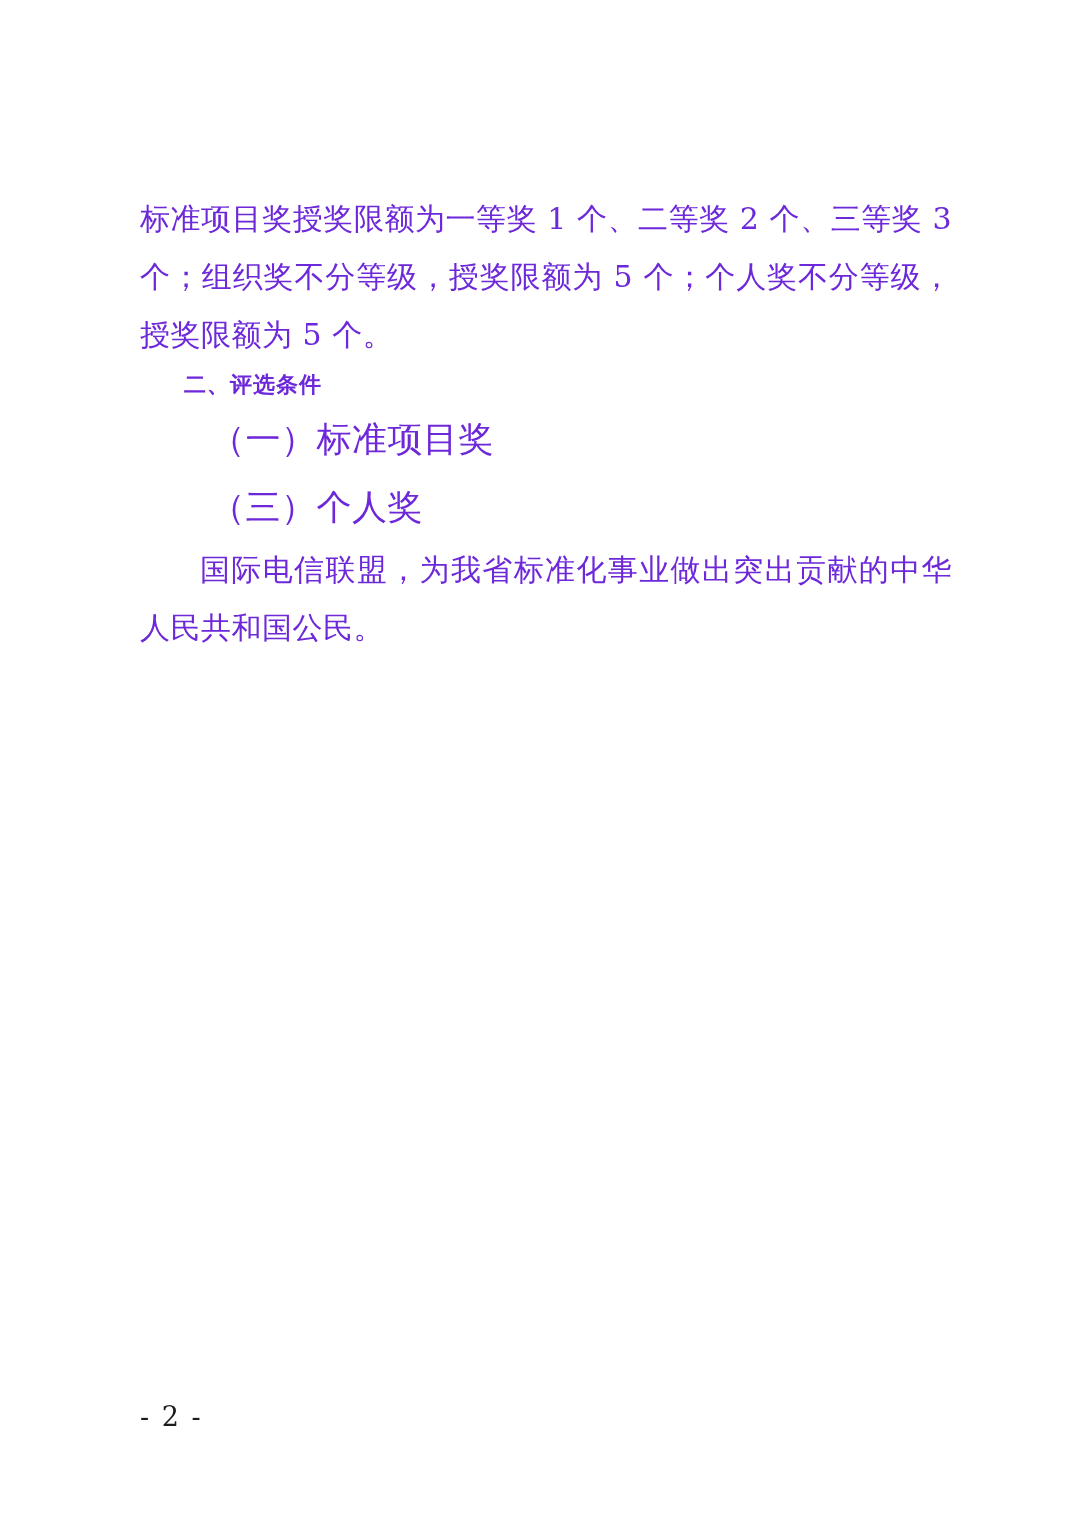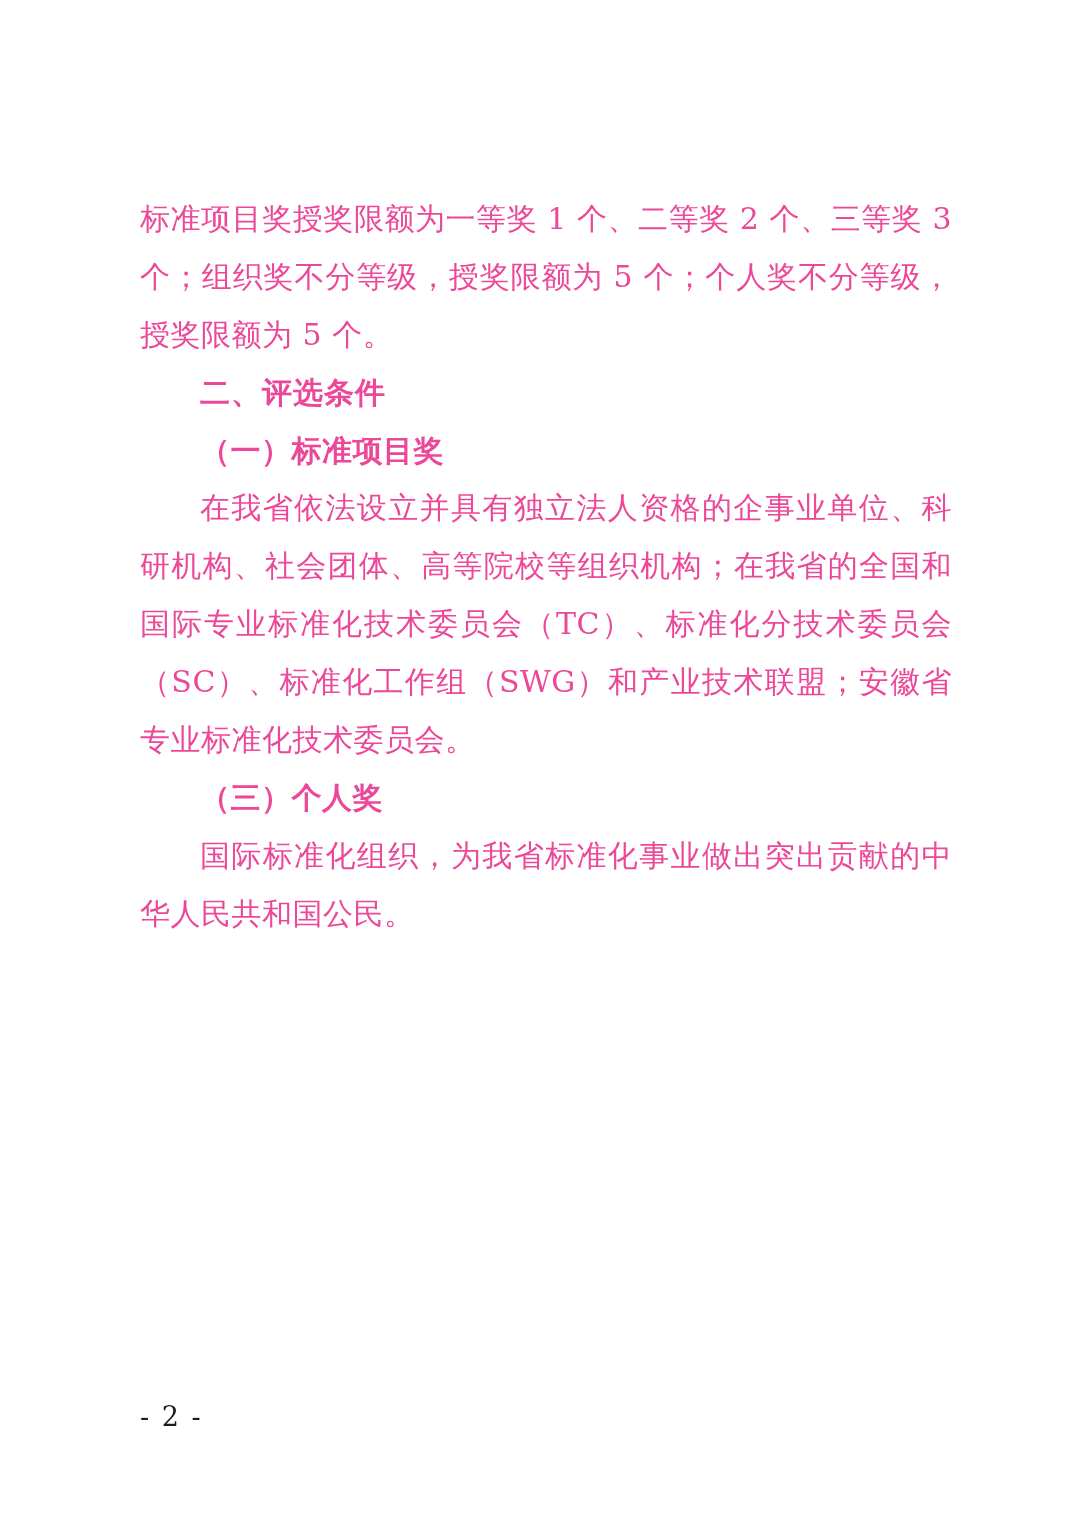--- a/index.html
+++ b/index.html
@@ -20,44 +20,43 @@
     height: 1528px;
     box-sizing: border-box;
     padding: 190px 128px 0 140px;
   }
   .doc-body {
     font-size: 30px;
     line-height: 1.93;
     text-align: justify;
     text-justify: inter-ideograph;
     letter-spacing: 0.5px;
-    color: #ec4899;
+    color: #6d28d9;
   }
   .para {
     margin: 0;
     text-indent: 2em;
   }
   .para.noindent {
     text-indent: 0;
   }
   .heading {
     margin: 0;
-    font-size: 30px;
+    font-size: 22px;
     font-weight: bold;
     text-indent: 2em;
     font-family: "DejaVu Sans", "Liberation Sans", sans-serif;
     letter-spacing: 1px;
     line-height: 1.93;
   }
   .subheading {
     margin: 0;
     text-indent: 2em;
-    font-size: 30px;
+    font-size: 35px;
     line-height: 1.93;
-    font-weight: bold;
   }
   .page-number {
     position: absolute;
     left: 0;
     right: 0;
     bottom: 96px;
     text-align: left;
     padding-left: 140px;
     font-size: 27px;
     color: #1b1b1b;
@@ -65,18 +64,17 @@
   }
 </style>
 </head>
 <body>
 
 <div class="page">
   <div class="doc-body">
     <p class="para noindent">标准项目奖授奖限额为一等奖 1 个、二等奖 2 个、三等奖 3 个；组织奖不分等级，授奖限额为 5 个；个人奖不分等级，授奖限额为 5 个。</p>
     <p class="heading">二、评选条件</p>
     <p class="subheading">（一）标准项目奖</p>
-    <p class="para">在我省依法设立并具有独立法人资格的企事业单位、科研机构、社会团体、高等院校等组织机构；在我省的全国和国际专业标准化技术委员会（TC）、标准化分技术委员会（SC）、标准化工作组（SWG）和产业技术联盟；安徽省专业标准化技术委员会。</p>
     <p class="subheading">（三）个人奖</p>
-    <p class="para">国际标准化组织，为我省标准化事业做出突出贡献的中华人民共和国公民。</p>
+    <p class="para">国际电信联盟，为我省标准化事业做出突出贡献的中华人民共和国公民。</p>
   </div>
   <div class="page-number">- 2 -</div>
 </div>
 
 </body></html>

